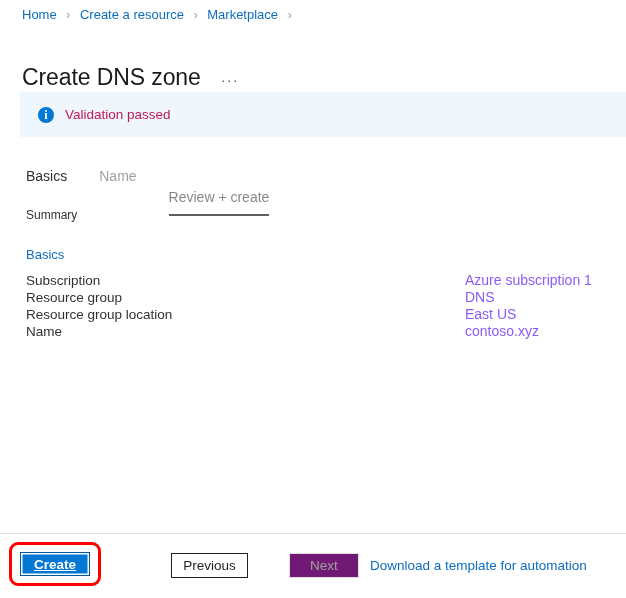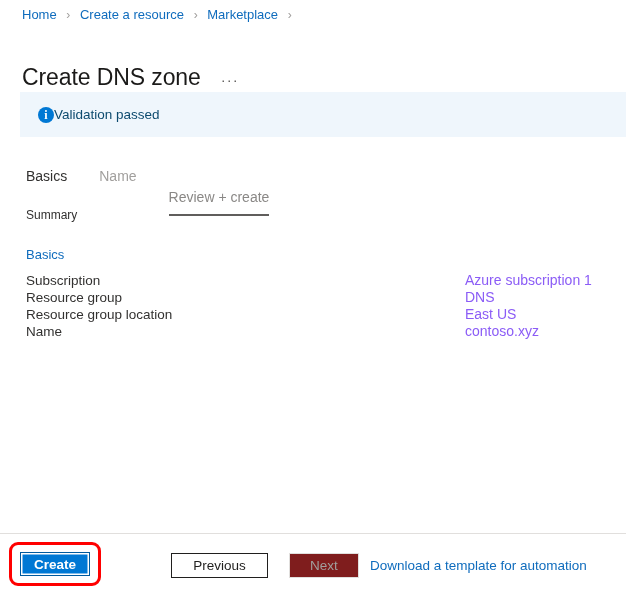--- a/index.html
+++ b/index.html
@@ -85,23 +85,23 @@
     font-weight: bold;
     font-family: "Liberation Serif", serif;
     display: flex;
     align-items: center;
     justify-content: center;
     margin-left: 18px;
     flex: none;
     line-height: 1;
   }
   .banner-text {
-    margin-left: 0;
-    font-size: 13.5px;
-    color: #0c4a6e;
+    margin-left: 11px;
+    font-size: 13.5px;
+    color: #be185d;
   }
 
   
   .tabs {
     position: absolute;
     left: 26px;
     top: 166px;
     display: flex;
     align-items: flex-start;
   }
@@ -202,46 +202,47 @@
     color: #ffffff;
     font-size: 13.5px;
     font-weight: bold;
     font-family: "Liberation Sans", sans-serif;
     display: flex;
     align-items: center;
     justify-content: center;
     box-sizing: border-box;
     cursor: pointer;
     padding: 8px;
+    text-decoration: underline;
   }
 
   .btn-previous, .btn-next {
     position: absolute;
     top: 553px;
     height: 25px;
     font-size: 13.5px;
     font-family: "Liberation Sans", sans-serif;
     display: flex;
     align-items: center;
     justify-content: center;
     box-sizing: border-box;
     padding: 0;
   }
   .btn-previous {
     left: 171px;
-    width: 97px;
+    width: 77px;
     background: #ffffff;
     border: 1px solid #201f1e;
     color: #201f1e;
     cursor: pointer;
   }
   .btn-next {
     left: 289px;
     width: 70px;
-    background: #7f1d1d;
+    background: #701a75;
     border: 1px solid #e1dfdd;
     color: #a19f9d;
     cursor: default;
   }
 
   .download-link {
     position: absolute;
     left: 370px;
     top: 558px;
     font-size: 13.5px;

